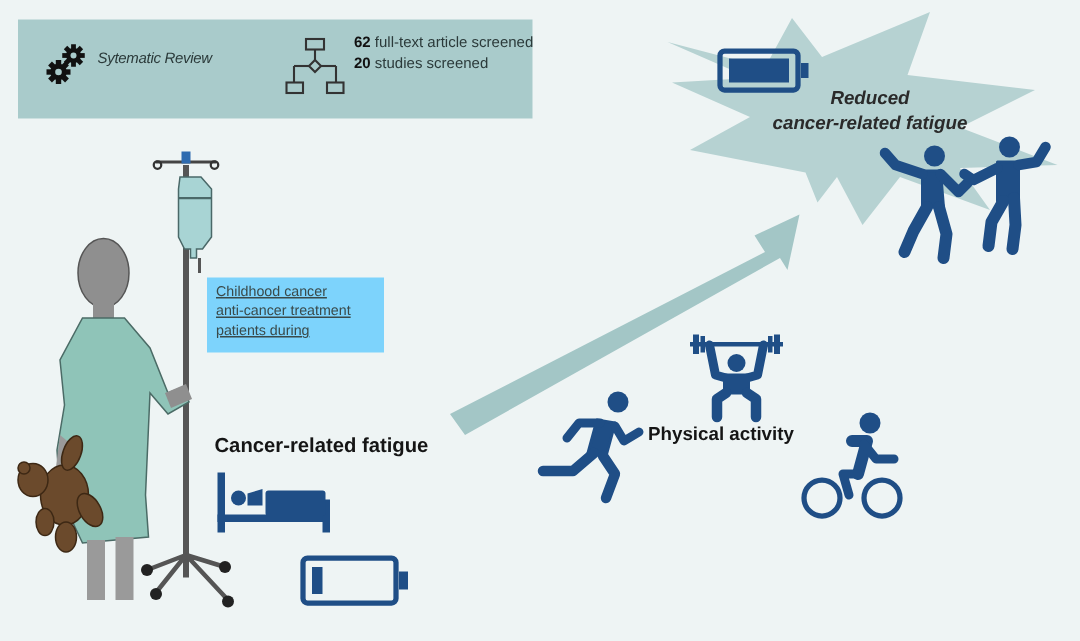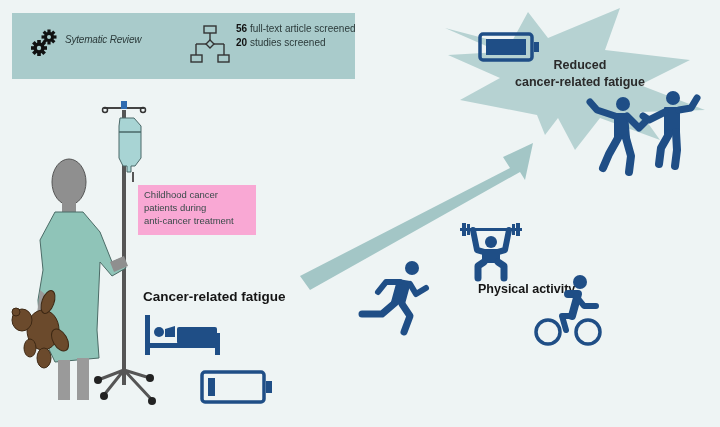--- a/index.html
+++ b/index.html
@@ -16,28 +16,28 @@
   }
   .summary-label {
     left: 65px; top: 34px; font-size: 10px; color: #2b3a3a;
     letter-spacing: -0.2px;
     font-style: italic;
   }
   .stats { left: 236px; top: 22px; font-size: 10px; color: #2b3a3a; line-height: 14px; }
   .stats b { font-weight: bold; color: #111; }
   .patient-box {
     left: 138px; top: 185px; width: 118px; height: 50px;
-    background: #f9a8d4; font-size: 9.5px; color: #3a4a4a; line-height: 13px;
-    padding: 3px 6px; box-sizing: border-box;
+    background: #7dd3fc; font-size: 9.5px; color: #3a4a4a; line-height: 13px;
+    padding: 3px 6px; box-sizing: border-box; text-decoration: underline;
   }
   .crf-label { left: 143px; top: 289px; font-size: 13.5px; font-weight: bold; color: #151515; }
-  .pa-label { left: 432px; top: 280px; font-size: 12.5px; font-weight: bold; color: #151515; line-height: 18px; margin-left: 46px; }
+  .pa-label { left: 432px; top: 280px; font-size: 12.5px; font-weight: bold; color: #151515; line-height: 18px; }
   .reduced-label {
     left: 510px; top: 57px; width: 140px; text-align: center;
-    font-size: 12.5px; font-weight: bold; color: #2a2a2a; line-height: 17px;
+    font-size: 12.5px; font-weight: bold; color: #2a2a2a; line-height: 17px; font-style: italic;
   }
   svg { position: absolute; overflow: visible; }
 </style>
 </head>
 <body>
 
 <div class="abs summary-box"></div>
 
 <svg style="left:30px;top:28px" width="30" height="30" viewBox="0 0 30 30">
   <g fill="#111">
@@ -69,21 +69,21 @@
     <line x1="16" y1="19" x2="6" y2="19"></line>
     <line x1="6" y1="19" x2="6" y2="30"></line>
     <line x1="24" y1="19" x2="34" y2="19"></line>
     <line x1="34" y1="19" x2="34" y2="30"></line>
     <rect x="1" y="30" width="11" height="7"></rect>
     <rect x="28" y="30" width="11" height="7"></rect>
   </g>
 </svg>
 
 <div class="abs stats">
-  <div><b>56</b><span> full-text article screened</span></div>
+  <div><b>62</b><span> full-text article screened</span></div>
   <div><b>20</b><span> studies screened</span></div>
 </div>
 
 <svg style="left:0;top:0" width="720" height="427" viewBox="0 0 720 427">
   <path d="M300 276 L510 168 L503 157 L533 143 L525 180 L520 172 L310 290 Z" fill="#a3c6c6"></path>
 </svg>
 
 <svg style="left:0;top:0" width="720" height="427" viewBox="0 0 720 427">
   <path d="M445 28 L510 45 L528 12 L548 38 L620 8 L605 50 L690 60 L640 85 L705 110 L640 112 L660 140 L600 118 L575 150 L558 118 L545 135 L537 115 L460 100 L500 78 L448 55 L500 52 Z" fill="#b6d2d2"></path>
 </svg>
@@ -149,22 +149,22 @@
     <ellipse cx="40" cy="12" rx="6" ry="12" transform="rotate(20 40 12)"></ellipse>
     <ellipse cx="52" cy="50" rx="7" ry="12" transform="rotate(-30 52 50)"></ellipse>
     <ellipse cx="36" cy="68" rx="7" ry="10"></ellipse>
     <ellipse cx="22" cy="58" rx="6" ry="9"></ellipse>
     <circle cx="8" cy="22" r="4"></circle>
   </g>
 </svg>
 
 <div class="abs patient-box">
   <div>Childhood cancer</div>
+  <div>anti-cancer treatment</div>
   <div>patients during</div>
-  <div>anti-cancer treatment</div>
 </div>
 
 <div class="abs crf-label">Cancer-related fatigue</div>
 
 <svg style="left:145px;top:315px" width="75" height="42" viewBox="0 0 75 42">
   <g fill="#1f4e86">
     <rect x="0" y="0" width="5" height="40"></rect>
     <rect x="0" y="28" width="75" height="5"></rect>
     <rect x="70" y="18" width="5" height="22"></rect>
     <circle cx="14" cy="17" r="5"></circle>

